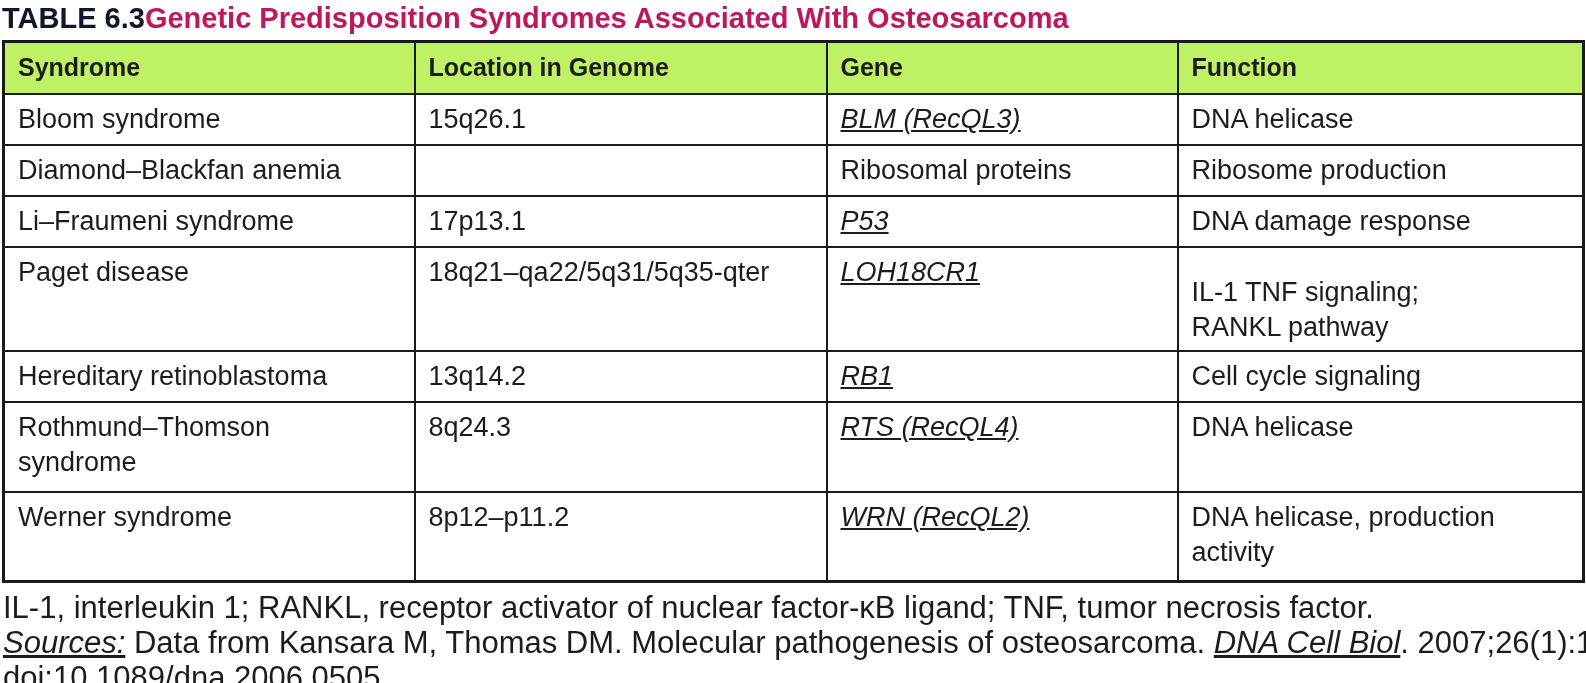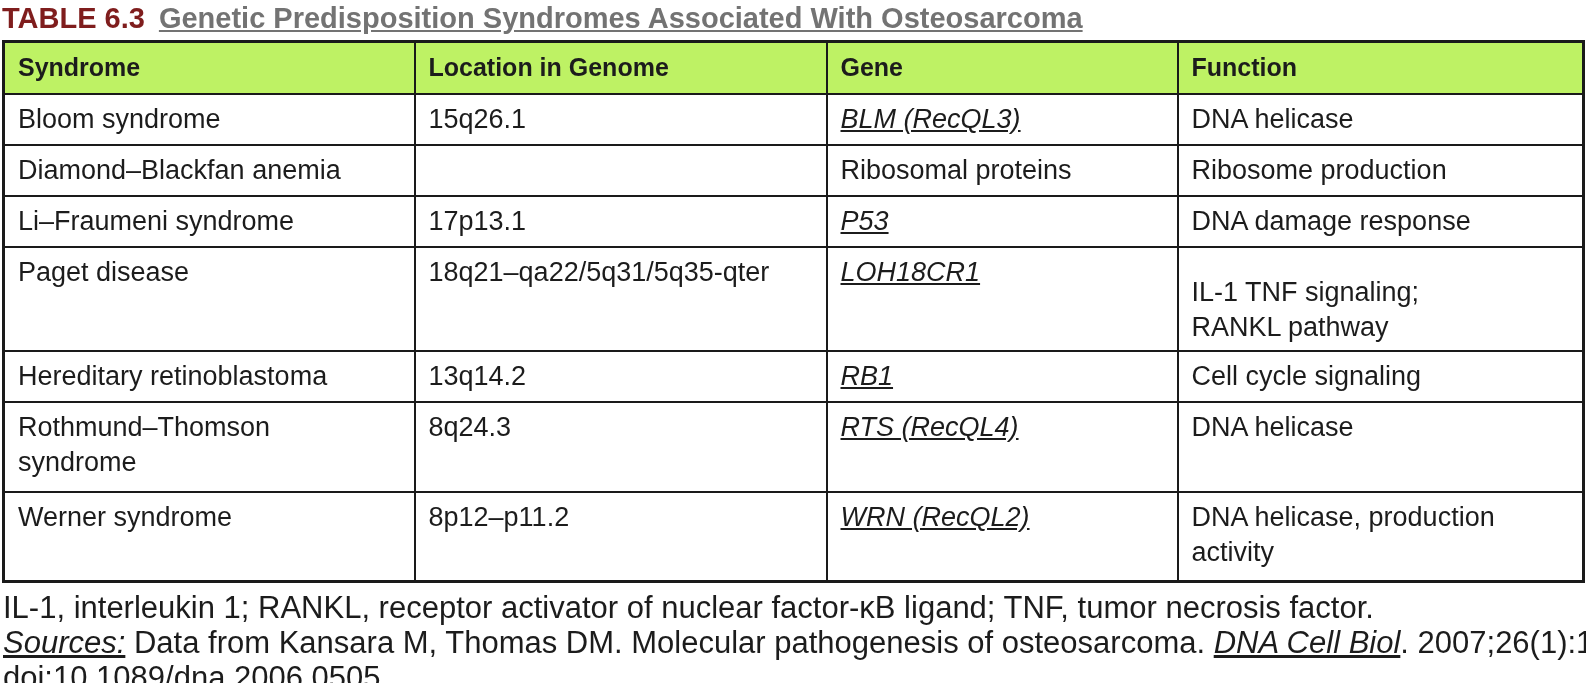--- a/index.html
+++ b/index.html
@@ -12,22 +12,22 @@
     overflow: hidden;
   }
   .page { width: 1586px; height: 683px; }
   .table-title {
     font-size: 29px;
     font-weight: bold;
     line-height: 34px;
     padding: 1px 0 5px 2px;
     white-space: nowrap;
   }
-  .table-label { color: #7f1d1d; margin-right: 14px; }
-  .table-heading { color: #737373; text-decoration: underline; }
+  .table-label { color: #0f172a; }
+  .table-heading { color: #be185d; }
 
   table.main {
     border-collapse: collapse;
     table-layout: fixed;
     width: 1580px;
     margin-left: 2px;
     border: 3px solid #1a1a1a;
   }
   col.c1 { width: 411px; }
   col.c2 { width: 412px; }

